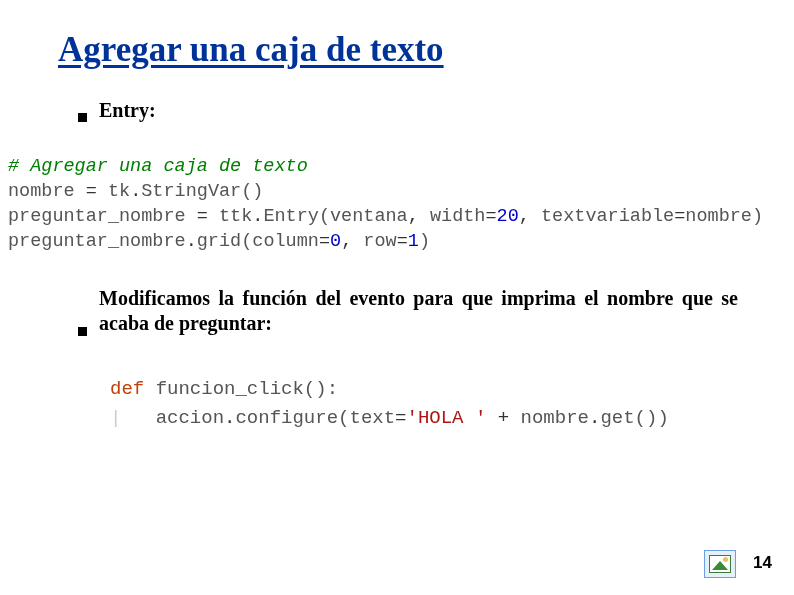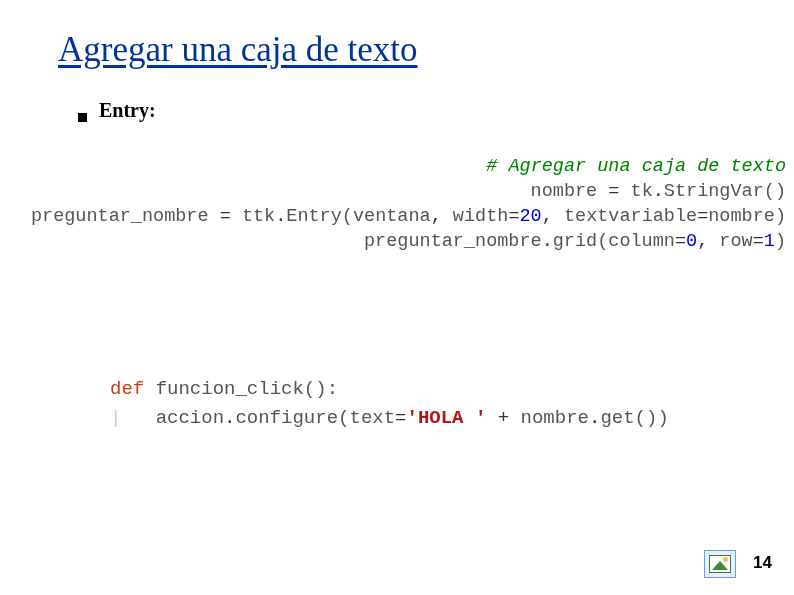--- a/index.html
+++ b/index.html
@@ -1,33 +1,33 @@
 <!DOCTYPE html>
 <html><head>
 <meta charset="utf-8">
 <style>
   * { margin: 0; padding: 0; box-sizing: border-box; }
   html, body { width: 794px; height: 595px; background: #ffffff; font-family: "Times New Roman", Times, serif; color: #000; overflow: hidden; }
   .slide { position: relative; width: 794px; height: 595px; }
-  .title { position: absolute; left: 58px; top: 30px; font-size: 35px; color: #003399; text-decoration: underline; text-decoration-color: #003399; text-underline-offset: 4px; font-weight: 400; }
+  .title { position: absolute; left: 58px; top: 30px; font-size: 35px; color: #003399; text-decoration: underline; text-decoration-color: #003399; text-underline-offset: 4px; font-weight: 700; }
   .bullet { position: absolute; display: flex; align-items: flex-end; }
   .bullet .sq { width: 9px; height: 9px; background: #000; margin-top: 7px; margin-right: 12px; flex-shrink: 0; }
   .bullet .txt { font-size: 20px; font-weight: bold; }
   .b1 { left: 78px; top: 99px; }
   .b2 { left: 78px; top: 286px; width: 660px; }
   .b2 .txt { text-align: justify; line-height: 1.25; }
-  .code1 { position: absolute; left: 8px; top: 155px; width: 778px; font-family: Consolas, "Courier New", monospace; font-size: 18.5px; line-height: 1.35; white-space: pre; text-align: right; }
+  .code1 { position: absolute; left: 8px; top: 155px; width: 778px; font-family: Consolas, "Courier New", monospace; font-size: 18.5px; line-height: 1.35; white-space: pre; }
   .code2 { position: absolute; left: 110px; top: 375px; font-family: Consolas, "Courier New", monospace; font-size: 19px; line-height: 1.5; white-space: pre; }
   .c-comment { color: #008000; font-style: italic; }
   .c-ident { color: #555555; }
   .c-punct { color: #333333; }
   .c-paren { color: #555555; }
   .c-num { color: #0000cc; }
   .c-kw { color: #c2410c; }
-  .c-str { color: #b01515; font-weight: bold; }
+  .c-str { color: #b01515; }
   .c-gray { color: #cccccc; }
   .pagenum { position: absolute; right: 22px; bottom: 22px; font-family: Arial, Helvetica, sans-serif; font-size: 17px; font-weight: bold; color: #000; margin-left: 40px; }
   .logo { position: absolute; right: 58px; bottom: 17px; width: 32px; height: 28px; }
   .logo .outer { position: absolute; left: 0; top: 0; width: 32px; height: 28px; border: 1px solid #6aa0e0; background: #e6f0fb; }
   .logo .inner { position: absolute; left: 5px; top: 5px; width: 22px; height: 18px; background: #ffffff; border: 1px solid #3a7a3a; }
   .logo .tri { position: absolute; left: 8px; top: 11px; width: 0; height: 0; border-left: 8px solid transparent; border-right: 8px solid transparent; border-bottom: 9px solid #3a8a3a; }
   .logo .sun { position: absolute; left: 19px; top: 7px; width: 5px; height: 5px; background: #e5c84a; border-radius: 50%; }
 </style>
 </head>
 <body>
@@ -39,20 +39,24 @@
   <div class="bullet b1">
     <span class="sq"></span>
     <span class="txt">Entry:</span>
   </div>
 
   <div class="code1"><span class="c-comment"># Agregar una caja de texto</span>
 <span class="c-ident">nombre</span><span class="c-punct"> = </span><span class="c-ident">tk</span><span class="c-punct">.</span><span class="c-ident">StringVar</span><span class="c-paren">()</span>
 <span class="c-ident">preguntar_nombre</span><span class="c-punct"> = </span><span class="c-ident">ttk</span><span class="c-punct">.</span><span class="c-ident">Entry</span><span class="c-paren">(</span><span class="c-ident">ventana</span><span class="c-punct">, </span><span class="c-ident">width</span><span class="c-punct">=</span><span class="c-num">20</span><span class="c-punct">, </span><span class="c-ident">textvariable</span><span class="c-punct">=</span><span class="c-ident">nombre</span><span class="c-paren">)</span>
 <span class="c-ident">preguntar_nombre</span><span class="c-punct">.</span><span class="c-ident">grid</span><span class="c-paren">(</span><span class="c-ident">column</span><span class="c-punct">=</span><span class="c-num">0</span><span class="c-punct">, </span><span class="c-ident">row</span><span class="c-punct">=</span><span class="c-num">1</span><span class="c-paren">)</span></div>
 
+  <div class="bullet b2">
+    <span class="sq"></span>
+    <span class="txt">Modificamos la función del evento para que imprima el nombre que se acaba de preguntar:</span>
+  </div>
 
   <div class="code2"><span class="c-kw">def</span><span> </span><span class="c-ident">funcion_click</span><span class="c-paren">():</span>
 <span class="c-gray">|</span><span>   </span><span class="c-ident">accion</span><span class="c-punct">.</span><span class="c-ident">configure</span><span class="c-paren">(</span><span class="c-ident">text</span><span class="c-punct">=</span><span class="c-str">'HOLA '</span><span class="c-punct"> + </span><span class="c-ident">nombre</span><span class="c-punct">.</span><span class="c-ident">get</span><span class="c-paren">()</span><span class="c-paren">)</span></div>
 
   <div class="logo">
     <div class="outer"></div>
     <div class="inner"></div>
     <div class="tri"></div>
     <div class="sun"></div>
   </div>

